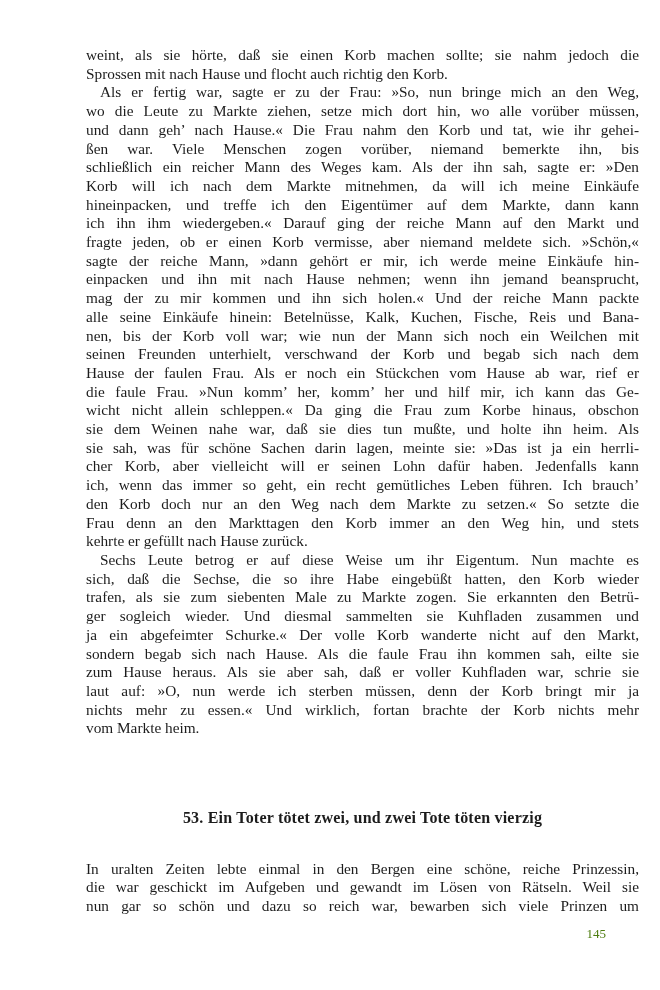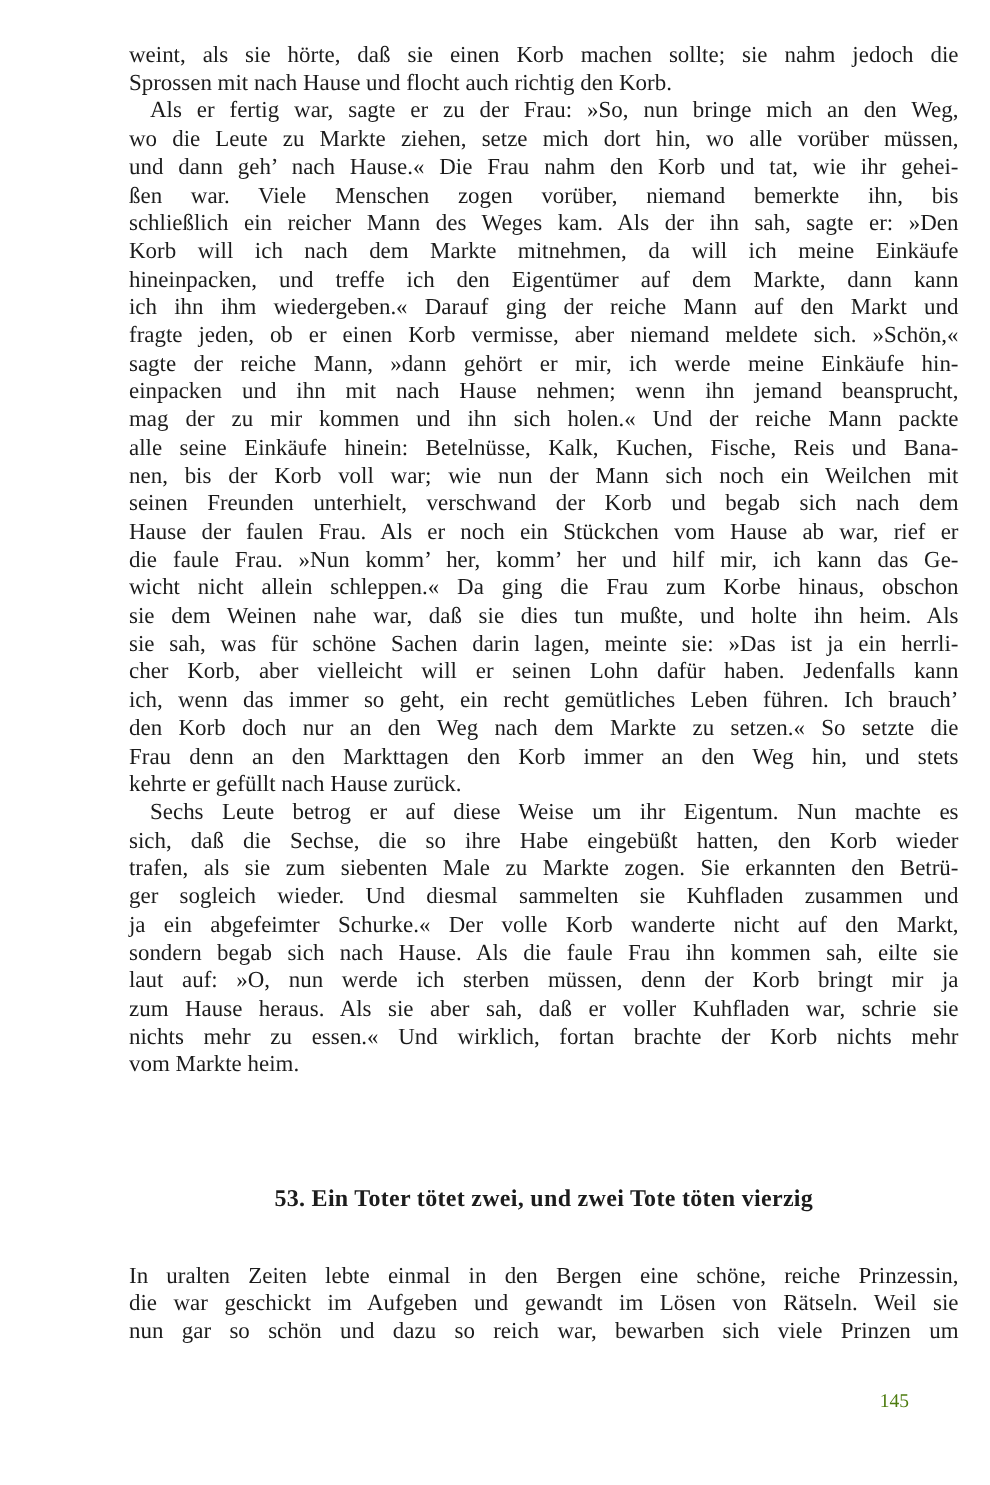--- a/index.html
+++ b/index.html
@@ -16,21 +16,21 @@
     position: relative;
     width: 660px;
     height: 990px;
     background: #ffffff;
     font-family: "Liberation Serif", serif;
     color: #1c1c1c;
   }
   .text-block {
     position: absolute;
     left: 86px;
-    top: 28px;
+    top: 46px;
     width: 553px;
     font-size: 15.3px;
     line-height: 18.7px;
   }
   .paragraph {
     margin: 0;
     padding: 0;
   }
   .line {
     white-space: normal;
@@ -97,22 +97,22 @@
         <div class="line">Frau denn an den Markttagen den Korb immer an den Weg hin, und stets</div>
         <div class="line last-line">kehrte er gefüllt nach Hause zurück.</div>
       </div>
       <div class="paragraph">
         <div class="line indent">Sechs Leute betrog er auf diese Weise um ihr Eigentum. Nun machte es</div>
         <div class="line">sich, daß die Sechse, die so ihre Habe eingebüßt hatten, den Korb wieder</div>
         <div class="line">trafen, als sie zum siebenten Male zu Markte zogen. Sie erkannten den Betrü-</div>
         <div class="line">ger sogleich wieder. Und diesmal sammelten sie Kuhfladen zusammen und</div>
         <div class="line">ja ein abgefeimter Schurke.« Der volle Korb wanderte nicht auf den Markt,</div>
         <div class="line">sondern begab sich nach Hause. Als die faule Frau ihn kommen sah, eilte sie</div>
+        <div class="line">zum Hause heraus. Als sie aber sah, daß er voller Kuhfladen war, schrie sie</div>
         <div class="line">laut auf: »O, nun werde ich sterben müssen, denn der Korb bringt mir ja</div>
-        <div class="line">zum Hause heraus. Als sie aber sah, daß er voller Kuhfladen war, schrie sie</div>
         <div class="line">nichts mehr zu essen.« Und wirklich, fortan brachte der Korb nichts mehr</div>
         <div class="line last-line">vom Markte heim.</div>
       </div>
       <div class="heading">53. Ein Toter tötet zwei, und zwei Tote töten vierzig</div>
       <div class="paragraph">
         <div class="line">In uralten Zeiten lebte einmal in den Bergen eine schöne, reiche Prinzessin,</div>
         <div class="line">die war geschickt im Aufgeben und gewandt im Lösen von Rätseln. Weil sie</div>
         <div class="line">nun gar so schön und dazu so reich war, bewarben sich viele Prinzen um</div>
       </div>
     </div>

